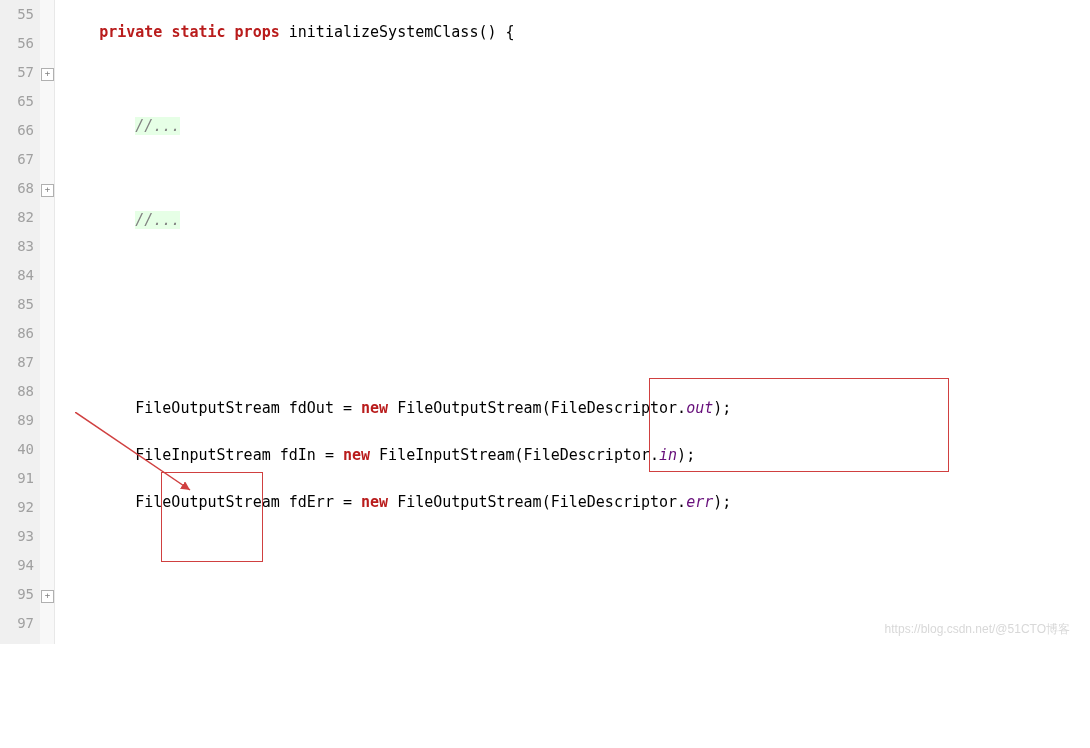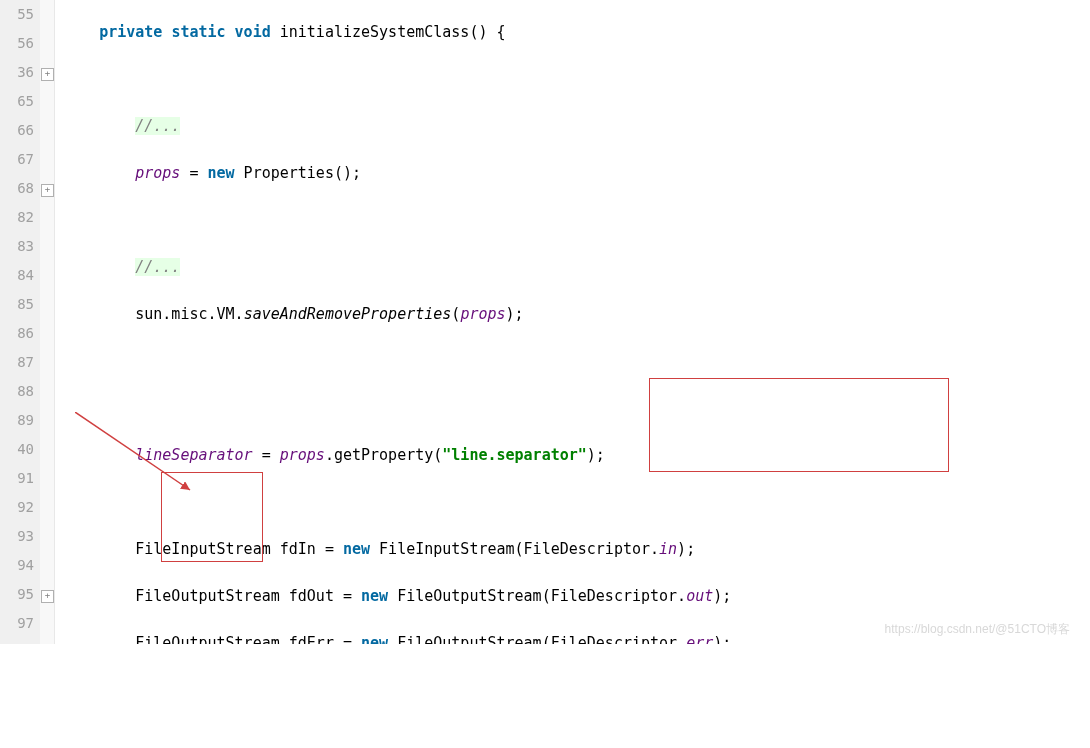--- a/index.html
+++ b/index.html
@@ -50,21 +50,21 @@
     padding-left: 8px;
     white-space: pre;
     position: relative;
     flex: 1;
   }
   .line {
     height: 29px;
     line-height: 29px;
   }
   .gutter .line { height:29px; line-height:29px;}
-  .kw { color: #0369a1; font-weight: bold; }
+  .kw { color: #b91c1c; font-weight: bold; }
   .comment { color: #808080; font-style: italic; }
   .comment-hl { background: #e6ffe6; }
   .string { color: #008000; font-weight: bold; }
   .field { color: #660e7a; font-style: italic; }
   .static-method { font-style: italic; }
   .redbox {
     position: absolute;
     border: 1px solid #d04040;
     pointer-events: none;
   }
@@ -81,21 +81,21 @@
     font-family: sans-serif;
   }
 </style>
 </head>
 <body>
 
 <div class="editor">
   <div class="gutter">
     <div class="line">55</div>
     <div class="line">56</div>
-    <div class="line">36</div>
+    <div class="line">57</div>
     <div class="line">65</div>
     <div class="line">66</div>
     <div class="line">67</div>
     <div class="line">68</div>
     <div class="line">82</div>
     <div class="line">83</div>
     <div class="line">84</div>
     <div class="line">85</div>
     <div class="line">86</div>
     <div class="line">87</div>
@@ -114,33 +114,30 @@
     <div class="line"></div>
   </div>
 
   <div class="fold">
     <div class="fold-mark" style="top:68px">+</div>
     <div class="fold-mark" style="top:184px">+</div>
     <div class="fold-mark" style="top:590px">+</div>
   </div>
 
   <div class="code">
-<div class="line"><span>    </span><span class="kw">private</span> <span class="kw">static</span> <span class="kw">void</span><span> initializeSystemClass() {</span></div>
+<div class="line"><span>    </span><span class="kw">private</span> <span class="kw">static</span> <span class="kw">props</span><span> initializeSystemClass() {</span></div>
 <div class="line"><span></span></div>
 <div class="line"><span>        </span><span class="comment comment-hl">//...</span></div>
-<div class="line"><span>        </span><span class="field">props</span><span> = </span><span class="kw">new</span><span> Properties();</span></div>
 <div class="line"><span></span></div>
 <div class="line"><span>        </span><span class="comment comment-hl">//...</span></div>
-<div class="line"><span>        </span><span>sun.misc.VM.</span><span class="static-method" style="font-style:italic">saveAndRemoveProperties</span><span>(</span><span class="field">props</span><span>);</span></div>
 <div class="line"><span></span></div>
 <div class="line"><span></span></div>
-<div class="line"><span>        </span><span class="field">lineSeparator</span><span> = </span><span class="field">props</span><span>.getProperty(</span><span class="string">"line.separator"</span><span>);</span></div>
 <div class="line"><span></span></div>
+<div class="line"><span>        </span><span>FileOutputStream fdOut = </span><span class="kw">new</span><span> FileOutputStream(FileDescriptor.</span><span class="field">out</span><span>);</span></div>
 <div class="line"><span>        </span><span>FileInputStream fdIn = </span><span class="kw">new</span><span> FileInputStream(FileDescriptor.</span><span class="field">in</span><span>);</span></div>
-<div class="line"><span>        </span><span>FileOutputStream fdOut = </span><span class="kw">new</span><span> FileOutputStream(FileDescriptor.</span><span class="field">out</span><span>);</span></div>
 <div class="line"><span>        </span><span>FileOutputStream fdErr = </span><span class="kw">new</span><span> FileOutputStream(FileDescriptor.</span><span class="field">err</span><span>);</span></div>
 
 
 
 
 
 
 
 
 

